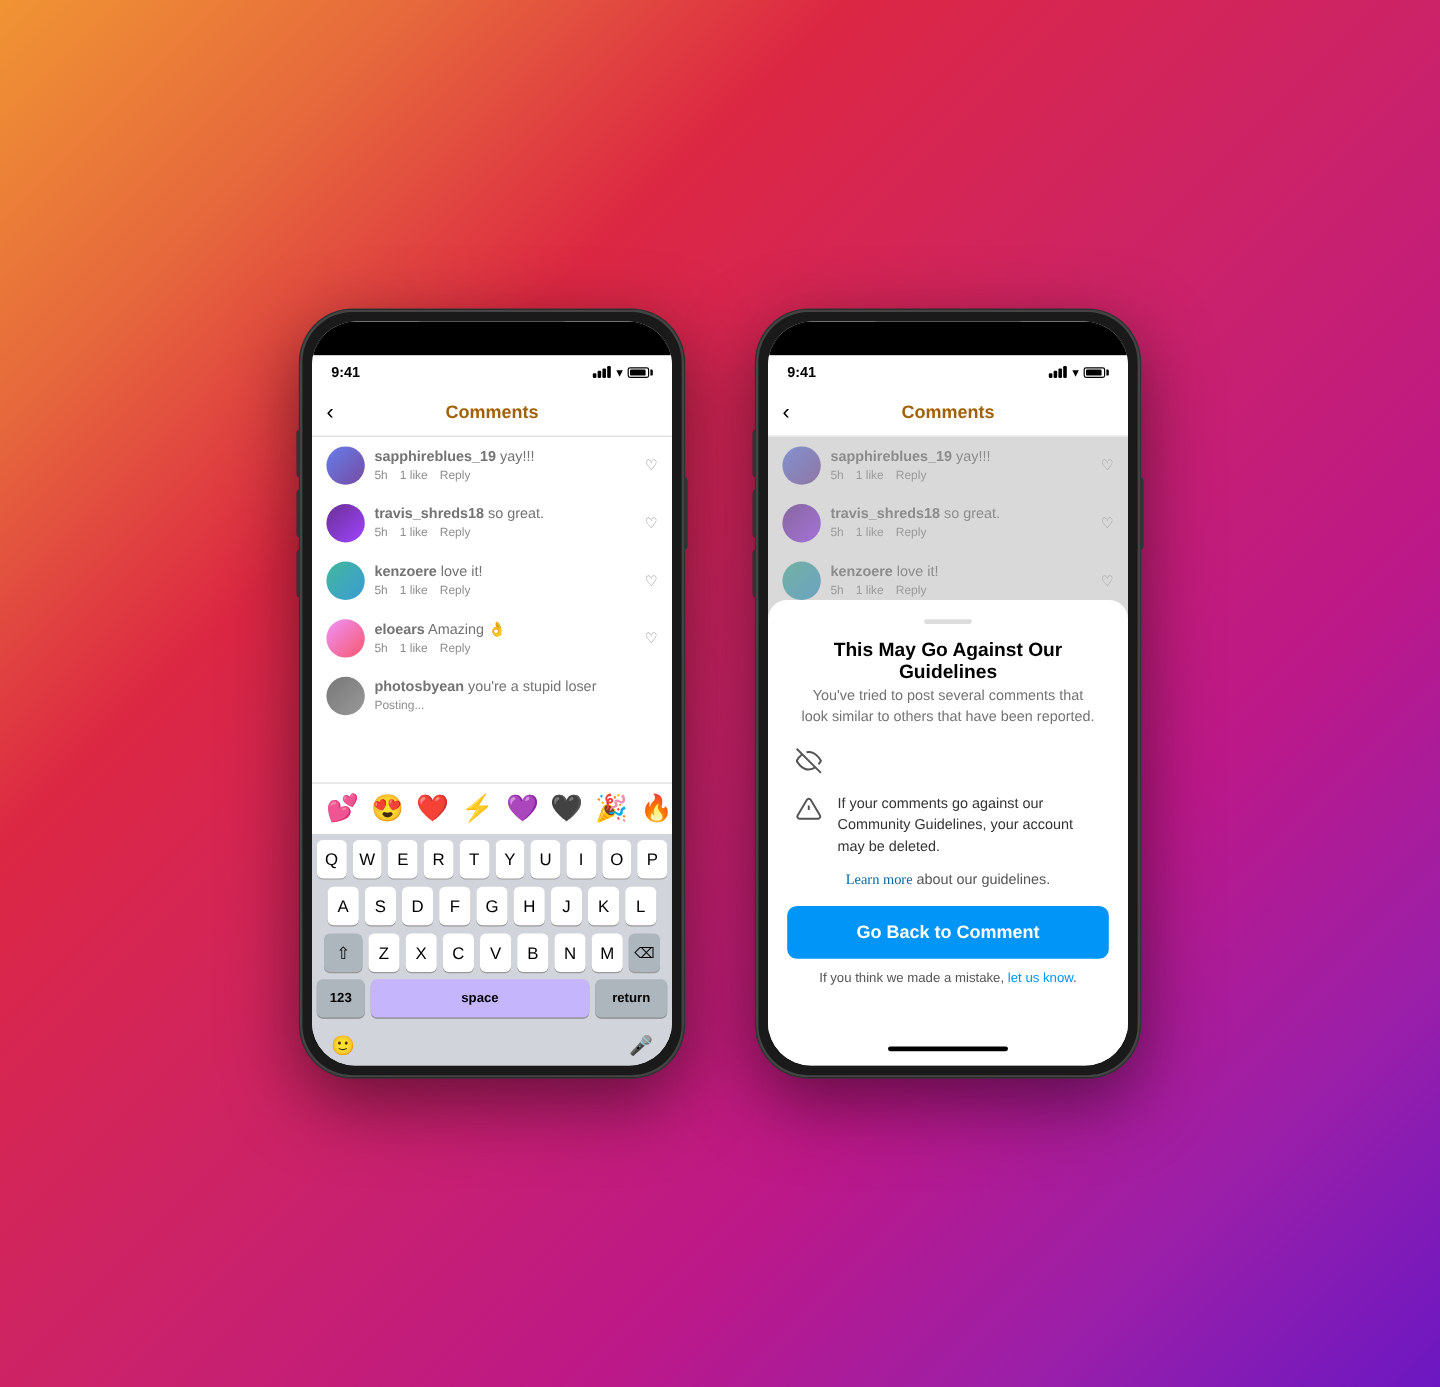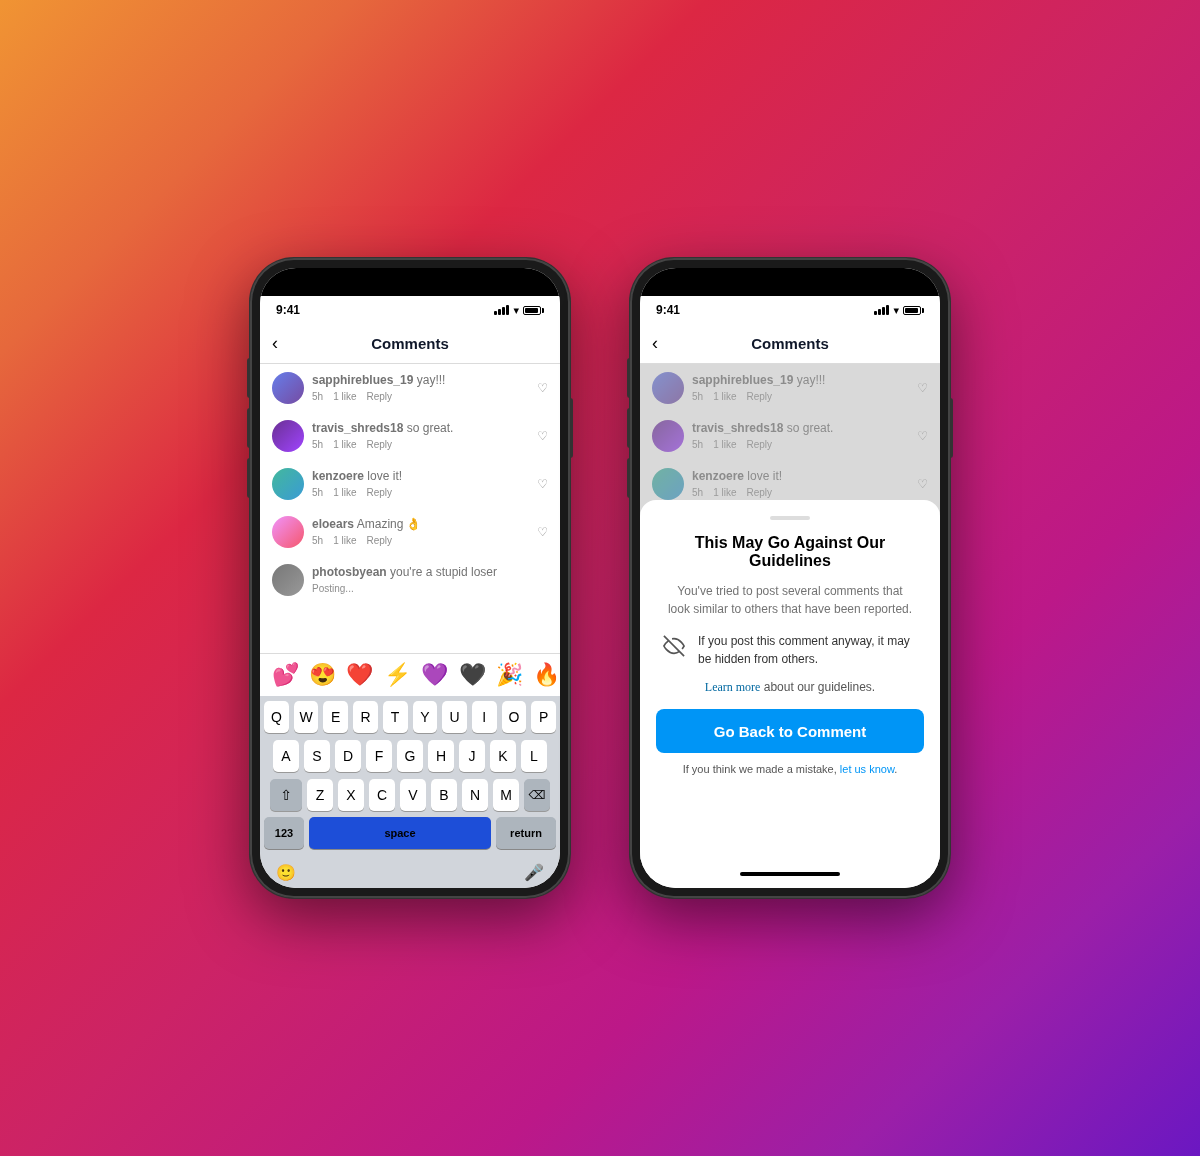--- a/index.html
+++ b/index.html
@@ -111,21 +111,21 @@
     }
     .nav-back {
       position: absolute;
       left: 12px;
       font-size: 18px;
       color: #000;
     }
     .nav-title {
       font-size: 15px;
       font-weight: 600;
-      color: #0f172a;
+      color: #a16207;
     }
     
     .comments-area {
       flex: 1;
       overflow: hidden;
       background: #fff;
     }
     .comment-item {
       display: flex;
       align-items: flex-start;
@@ -259,21 +259,21 @@
       background: #adb5bd;
       border-radius: 5px;
       height: 32px;
       display: flex;
       align-items: center;
       justify-content: center;
       font-size: 11px;
       box-shadow: 0 1px 0 #888;
     }
     .key-123 { width: 40px; }
-    .key-space { flex: 1; background: #1d4ed8; }
+    .key-space { flex: 1; background: #c4b5fd; }
     .key-return { width: 60px; }
     .keyboard-extras {
       display: flex;
       justify-content: space-between;
       align-items: center;
       padding: 6px 16px;
     }
     .keyboard-extras span {
       font-size: 16px;
       color: #555;
@@ -294,21 +294,20 @@
       height: 4px;
       background: #ddd;
       border-radius: 2px;
       margin: 0 auto 14px;
     }
     .sheet-title {
       font-size: 16px;
       font-weight: 700;
       color: #000;
       text-align: center;
-      margin-bottom: 12px;
     }
     .sheet-desc {
       font-size: 12px;
       color: #737373;
       text-align: center;
       line-height: 1.5;
       margin-bottom: 14px;
       padding: 0 10px;
     }
     .sheet-row {
@@ -695,23 +694,32 @@
         <div class="sheet-desc">You've tried to post several comments that look similar to others that have been reported.</div>
 
         <div class="sheet-row">
           <div class="sheet-icon">
             <svg width="22" height="22" viewBox="0 0 24 24" fill="none" stroke="#555" stroke-width="1.8">
               <path d="M17.94 17.94A10.07 10.07 0 0 1 12 20c-7 0-11-8-11-8a18.45 18.45 0 0 1 5.06-5.94"></path>
               <path d="M9.9 4.24A9.12 9.12 0 0 1 12 4c7 0 11 8 11 8a18.5 18.5 0 0 1-2.16 3.19"></path>
               <line x1="1" y1="1" x2="23" y2="23"></line>
             </svg>
           </div>
-          <div class="sheet-row-text">If you post this comment anyway, it may be hidden from others.</div>
-        </div>
-
+        </div>
+
+        <div class="sheet-row">
+          <div class="sheet-icon">
+            <svg width="22" height="22" viewBox="0 0 24 24" fill="none" stroke="#555" stroke-width="1.8">
+              <path d="M10.29 3.86L1.82 18a2 2 0 0 0 1.71 3h16.94a2 2 0 0 0 1.71-3L13.71 3.86a2 2 0 0 0-3.42 0z"></path>
+              <line x1="12" y1="9" x2="12" y2="13"></line>
+              <line x1="12" y1="17" x2="12.01" y2="17"></line>
+            </svg>
+          </div>
+          <div class="sheet-row-text">If your comments go against our Community Guidelines, your account may be deleted.</div>
+        </div>
 
         <div class="sheet-learn">
           <a href="#">Learn more</a><span> about our guidelines.</span>
         </div>
 
         <button class="sheet-go-back">Go Back to Comment</button>
 
         <div class="sheet-mistake">
           <span>If you think we made a mistake, </span><a href="#">let us know</a><span>.</span>
         </div>

